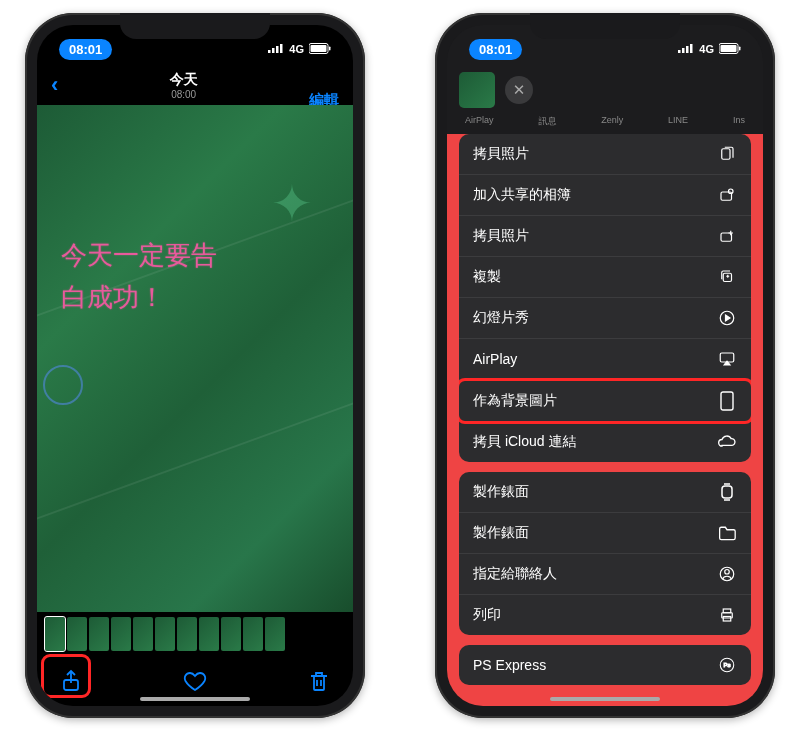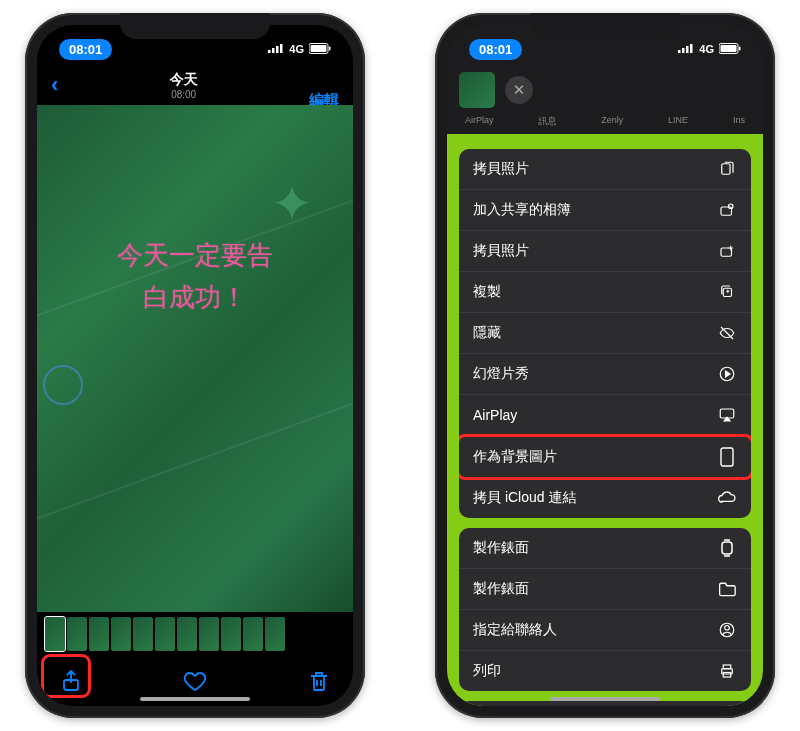--- a/index.html
+++ b/index.html
@@ -119,21 +119,20 @@
     position: absolute;
     top: 130px;
     left: 24px;
     right: 24px;
     font-family: "Kaiti TC", "STKaiti", cursive;
     color: #e85a9c;
     font-size: 26px;
     line-height: 1.6;
     text-shadow: 0 0 2px rgba(232,90,156,0.6);
     font-weight: 500;
-    text-align: center;
   }
   .chalk-doodle {
     position: absolute;
     left: 6px;
     top: 260px;
     width: 40px;
     height: 40px;
     border: 2px solid rgba(90,140,255,0.5);
     border-radius: 50%;
   }
@@ -207,23 +206,23 @@
     color:#aaa; font-size: 15px;
   }
   .app-row {
     display: flex;
     justify-content: space-between;
     padding: 0 18px 6px;
     color:#888; font-size: 9px;
   }
   .sheet-body {
     flex:1;
-    background:#84cc16;
+    background:#ef4444;
     overflow-y: hidden;
-    padding: 15px 12px;
+    padding: 0 12px;
   }
   .action-group {
     background:#2c2c2e;
     border-radius: 10px;
     margin-bottom: 10px;
     overflow: hidden;
   }
   .action-row {
     display: flex;
     align-items: center;
@@ -405,29 +404,20 @@
             <span>複製</span>
             <span class="ico">
                 <svg width="18" height="18" viewBox="0 0 24 24" fill="none" stroke="#fff" stroke-width="1.6">
                   <rect x="7" y="7" width="11" height="11" rx="2"></rect>
                   <path d="M5 15V6a2 2 0 012-2h9"></path>
                   <path d="M11 11h4M13 9v4"></path>
                 </svg>
               </span>
           </div>
           <div class="action-row">
-            <span>隱藏</span>
-            <span class="ico">
-                <svg width="18" height="18" viewBox="0 0 24 24" fill="none" stroke="#fff" stroke-width="1.6">
-                  <path d="M3 12s3-6 9-6 9 6 9 6-3 6-9 6-9-6-9-6z"></path>
-                  <path d="M4 4l16 16"></path>
-                </svg>
-              </span>
-          </div>
-          <div class="action-row">
             <span>幻燈片秀</span>
             <span class="ico">
                 <svg width="18" height="18" viewBox="0 0 24 24" fill="none" stroke="#fff" stroke-width="1.6">
                   <circle cx="12" cy="12" r="9"></circle>
                   <path d="M10 8l6 4-6 4z" fill="#fff"></path>
                 </svg>
               </span>
           </div>
           <div class="action-row">
             <span>AirPlay</span>

